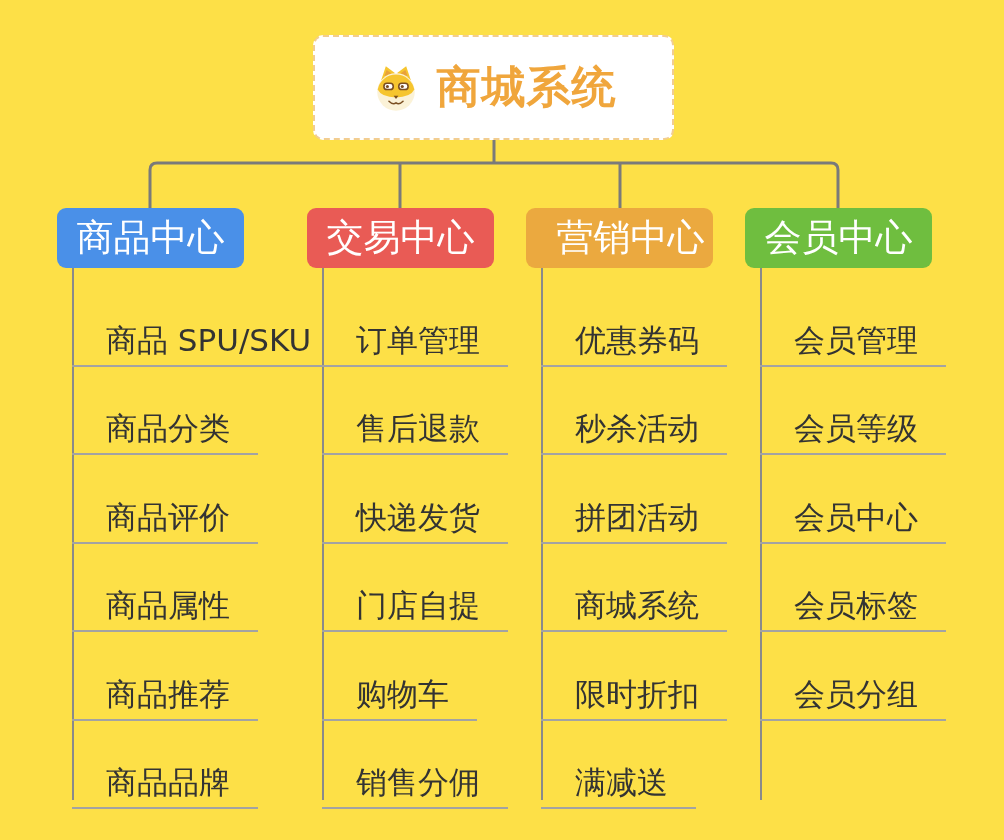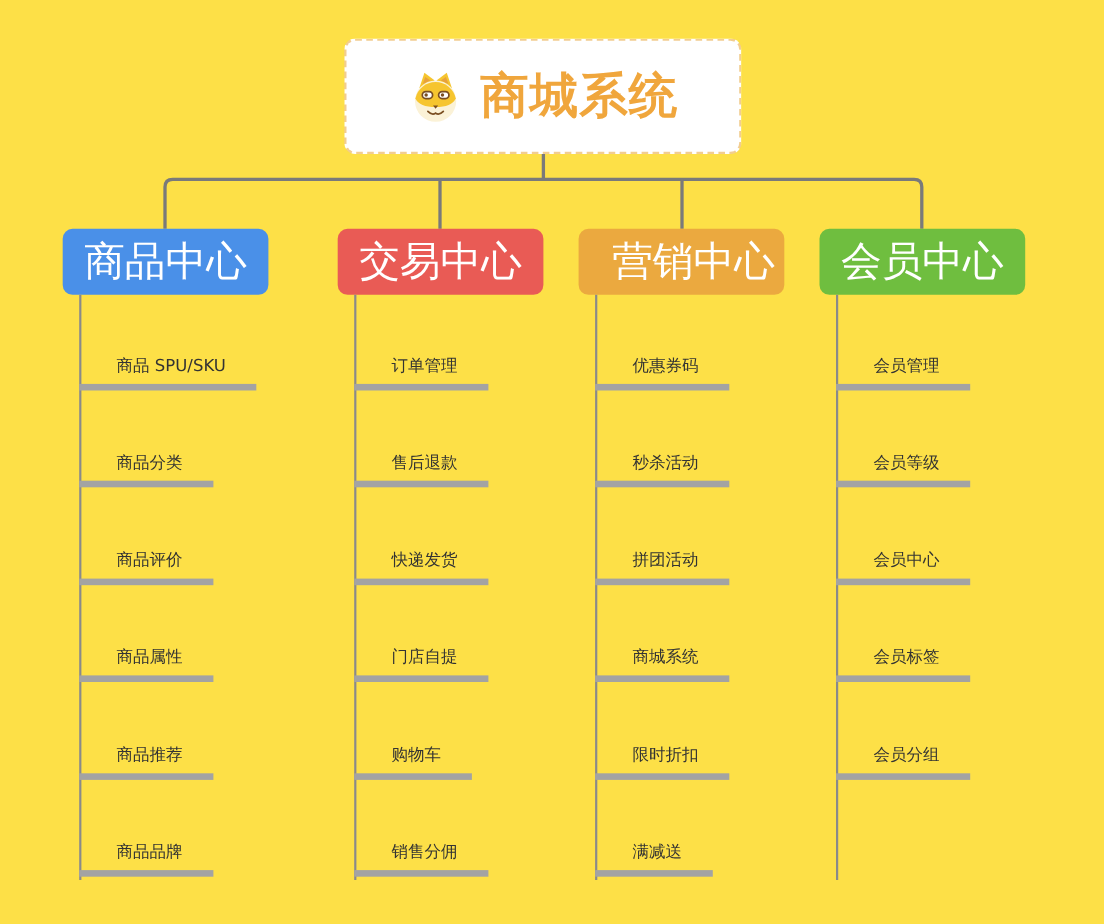--- a/index.html
+++ b/index.html
@@ -51,26 +51,26 @@
     cursor:pointer;
   }
   .trunk{
     position:absolute;left:15px;top:60px;
     width:2px;height:532px;
     background:#8a8a8a;
   }
   .leaf{
     position:absolute;left:15px;
     width:max-content;
-    font-size:15px;
+    font-size:31px;
     line-height:1;
     color:#333333;
     white-space:nowrap;
     padding:0 28px 9px 34px;
-    border-bottom:6px solid #a3a3a3;
+    border-bottom:2px solid #a3a3a3;
     cursor:pointer;
   }
   .r0{top:117px;}
   .r1{top:205px;}
   .r2{top:294px;}
   .r3{top:382px;}
   .r4{top:471px;}
   .r5{top:559px;}
 </style>
 </head>

